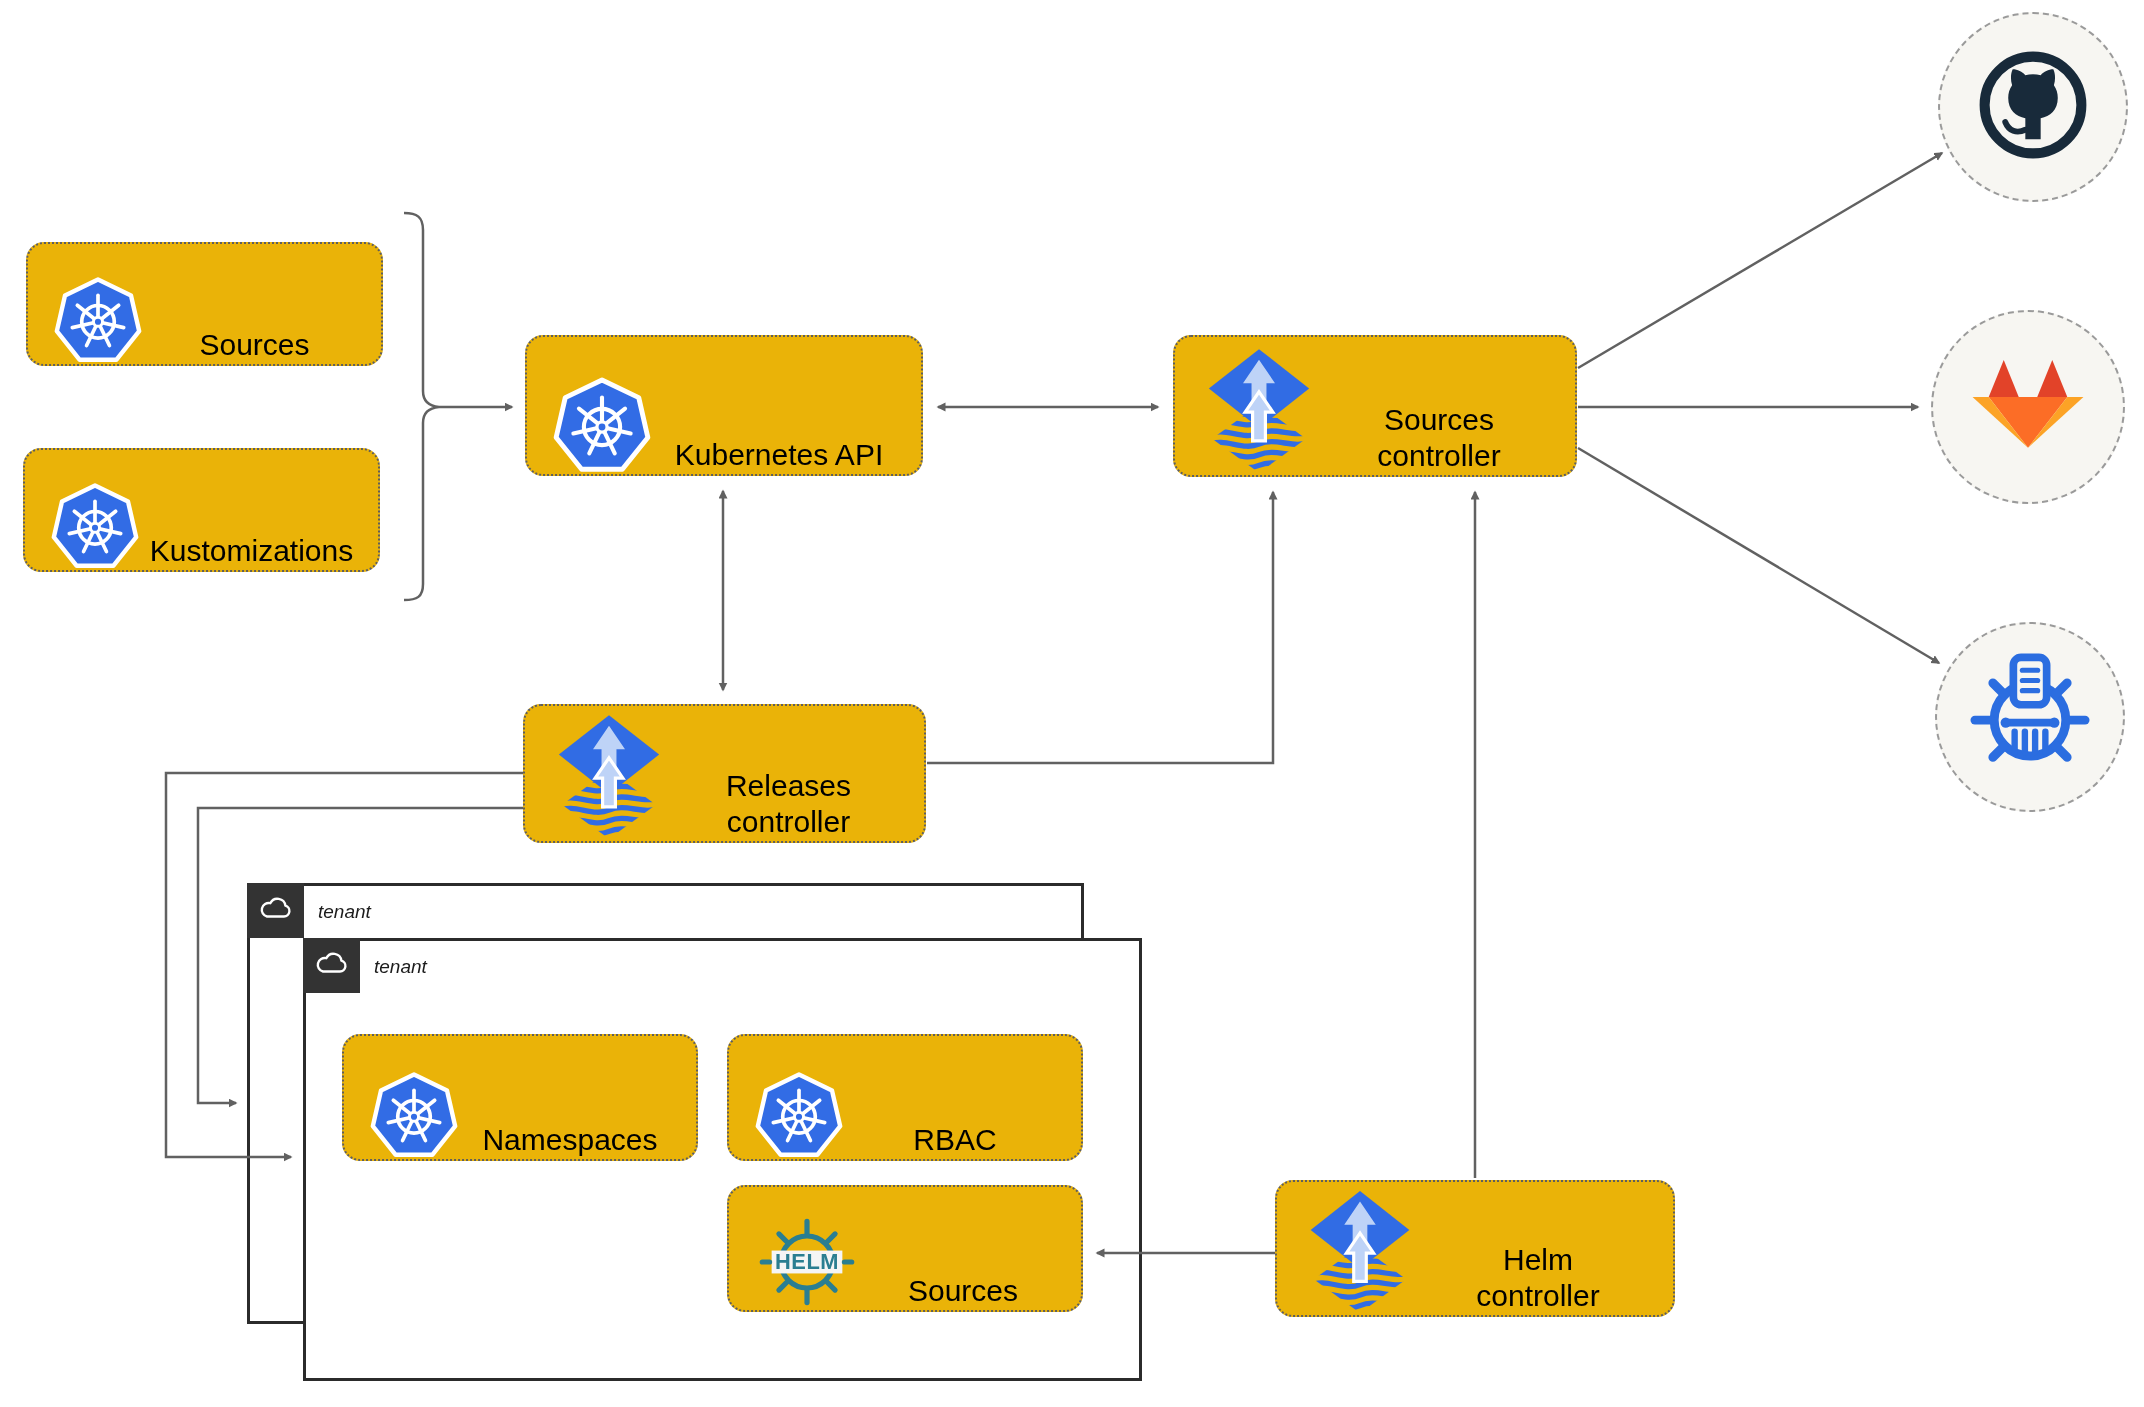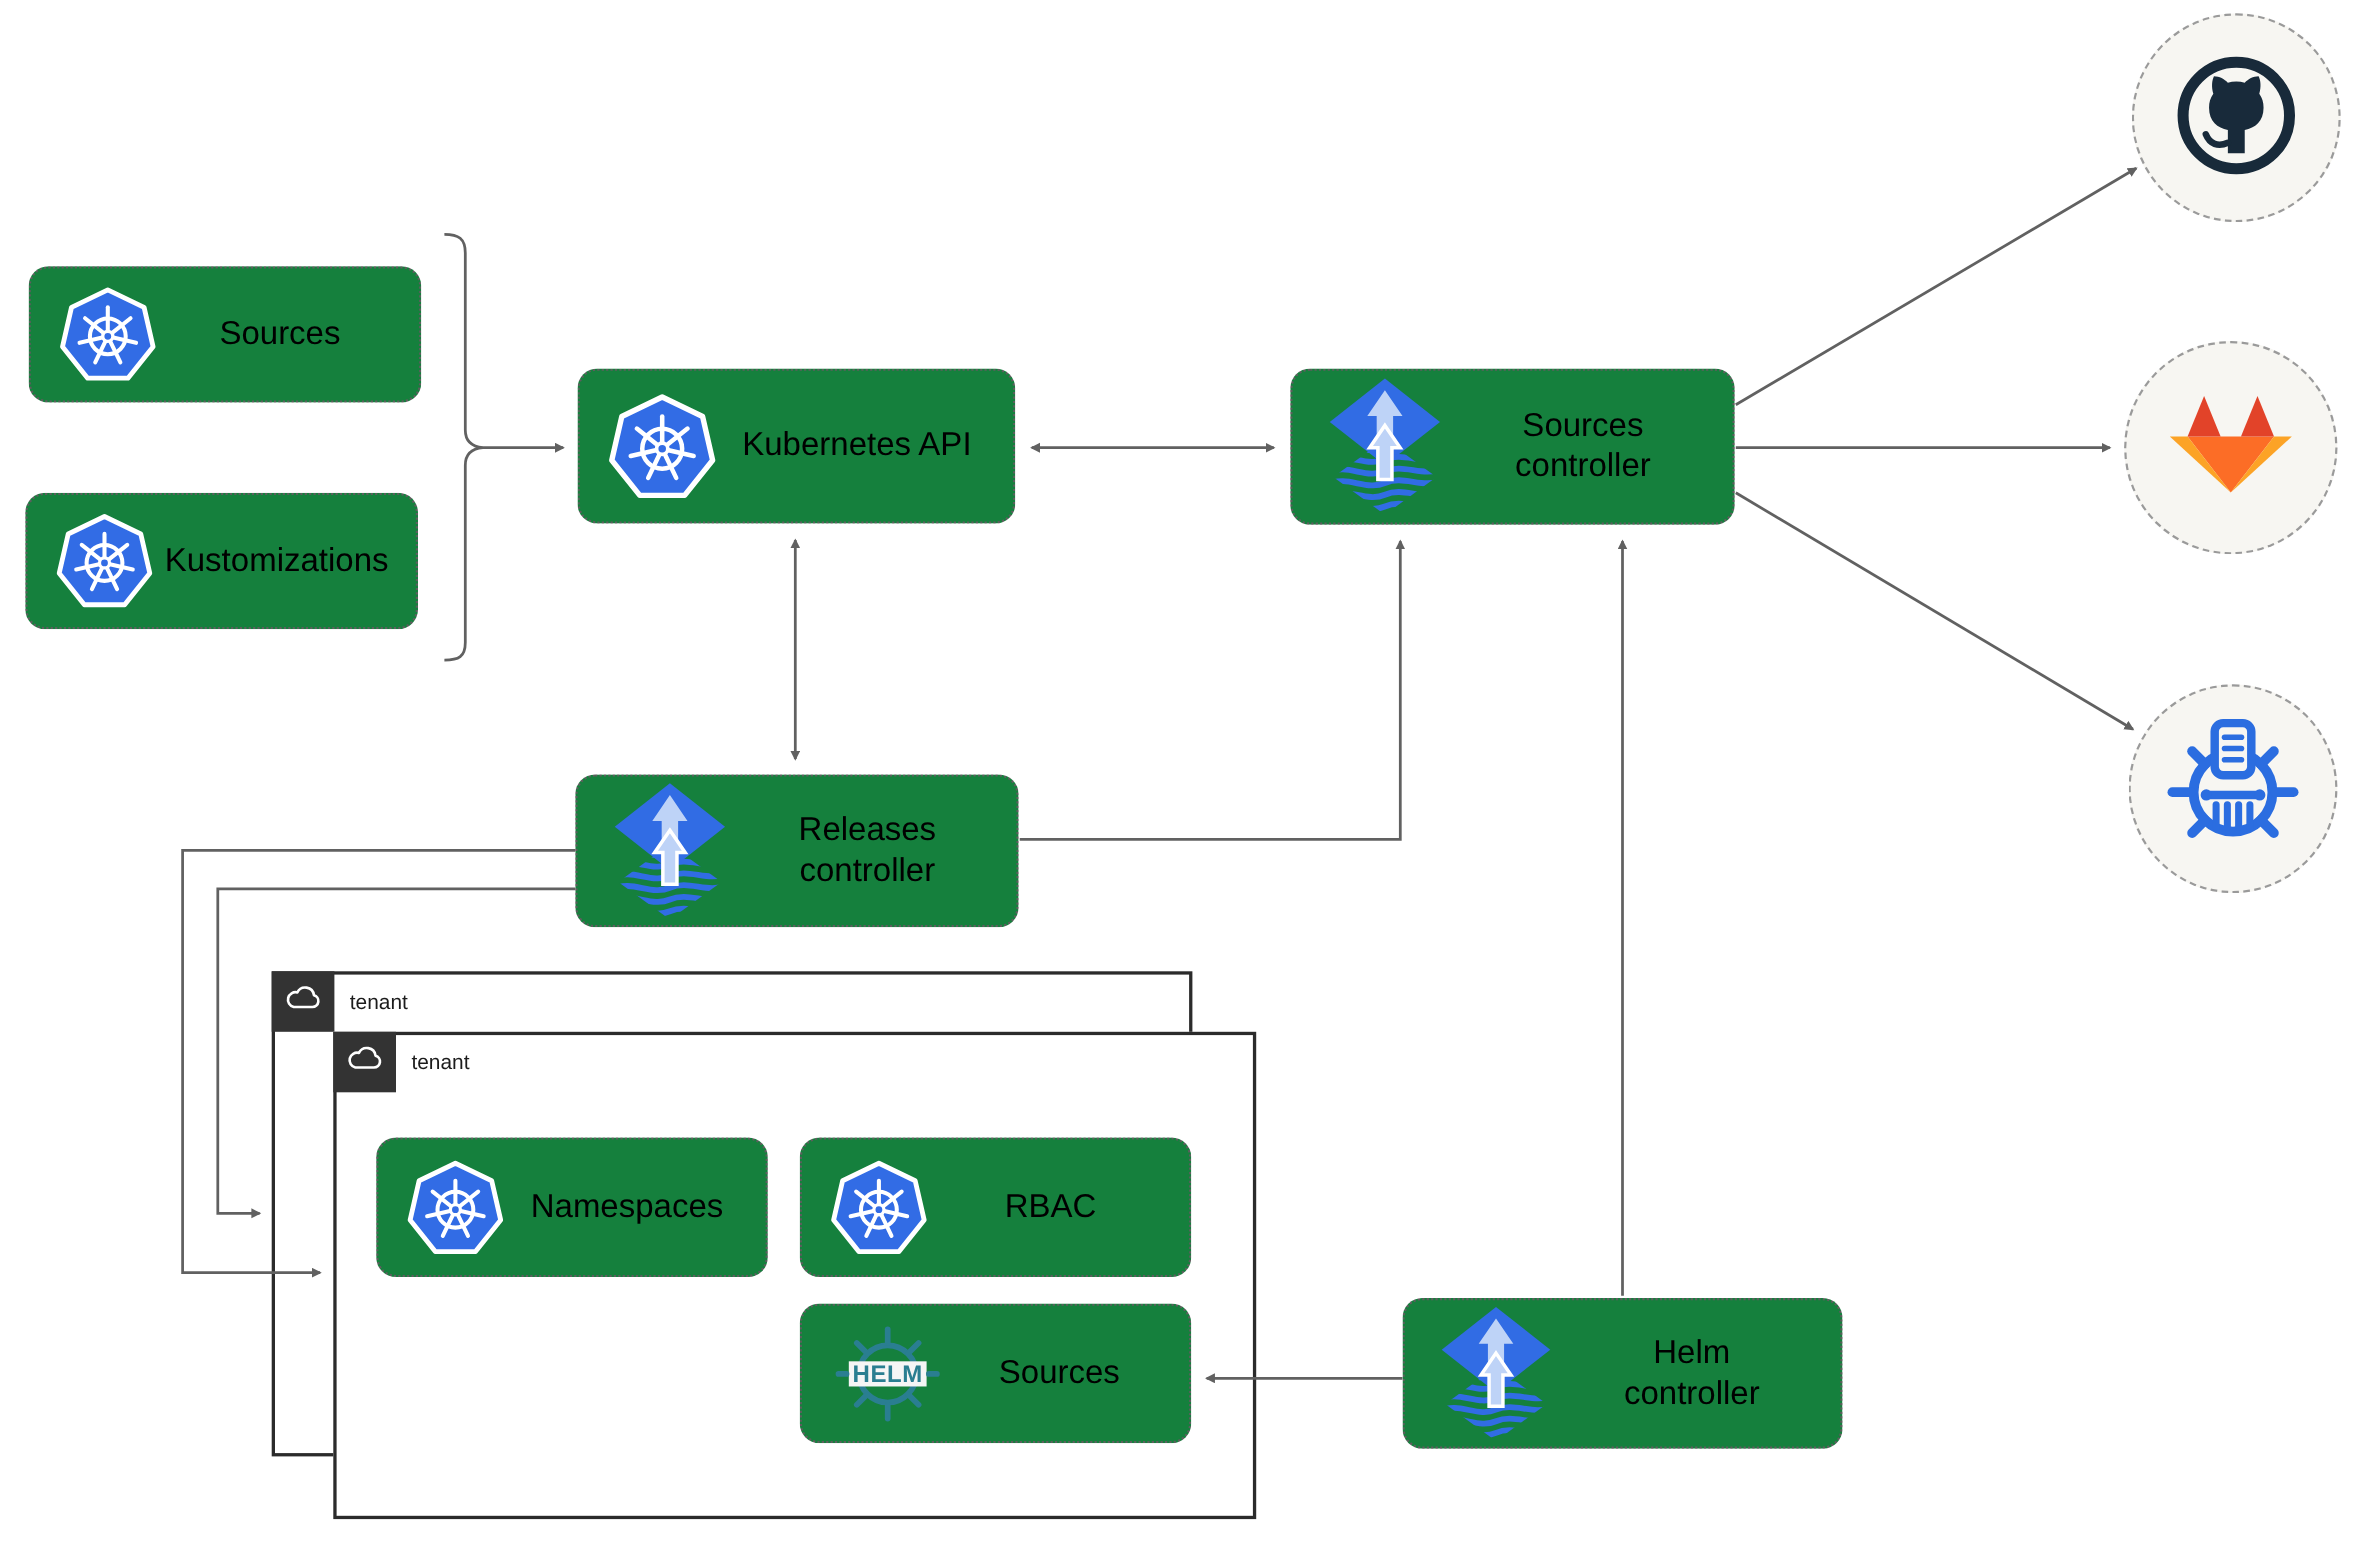--- a/index.html
+++ b/index.html
@@ -1,31 +1,31 @@
 <!DOCTYPE html>
 <html><head>
 <meta charset="utf-8">
 <style>
   html,body{margin:0;padding:0;background:#ffffff;}
   .canvas{position:relative;width:2144px;height:1407px;background:#ffffff;
           font-family:"Liberation Sans",sans-serif;overflow:hidden;}
 
   
-  .node{position:absolute;display:flex;align-items:center;background:#15803d;
+  .node{position:absolute;display:flex;align-items:flex-end;background:#eab308;
         border:2px dotted #5E5E5E;border-radius:18px;z-index:5;box-sizing:border-box;}
   .node .icon{flex:0 0 auto;margin-left:26px;display:flex;align-items:center;justify-content:center;}
   .node .label{flex:1 1 auto;text-align:center;font-size:30px;color:#000;
                white-space:pre-line;line-height:1.22;padding-right:14px;}
 
   
   .tenant{position:absolute;background:#ffffff;border:3px solid #2B2B2B;box-sizing:border-box;}
   .tenant-tab{position:absolute;left:-3px;top:-3px;width:57px;height:55px;background:#333333;
               display:flex;align-items:center;justify-content:center;}
   .tenant-label{position:absolute;left:68px;top:0;height:52px;display:flex;align-items:center;
-                font-size:19px;color:#1C1C1C;}
+                font-size:19px;color:#1C1C1C;font-style:italic;}
 
   
   .endpoint{position:absolute;border-radius:50%;background:#F7F6F2;border:2.5px dashed #9A9A9A;
             display:flex;align-items:center;justify-content:center;z-index:5;box-sizing:border-box;}
 
   .wires{position:absolute;left:0;top:0;z-index:50;pointer-events:none;}
   .defs-svg{position:absolute;width:0;height:0;overflow:hidden;}
   .z10{z-index:10}.z11{z-index:11}.z12{z-index:12}
 </style>
 </head>

